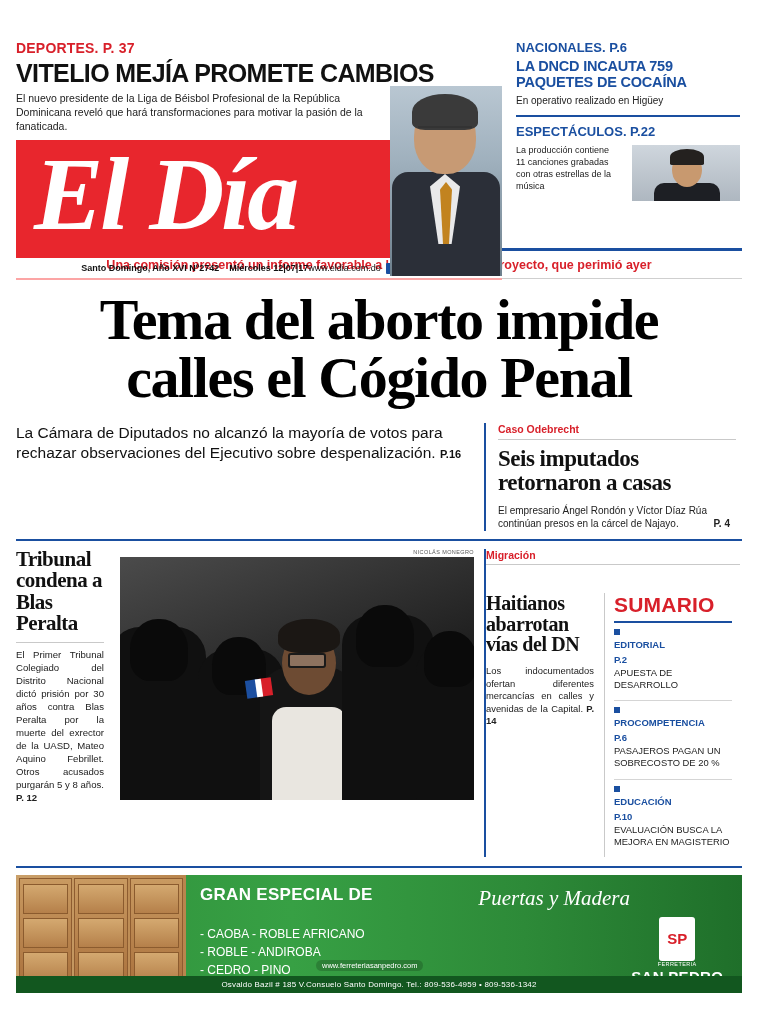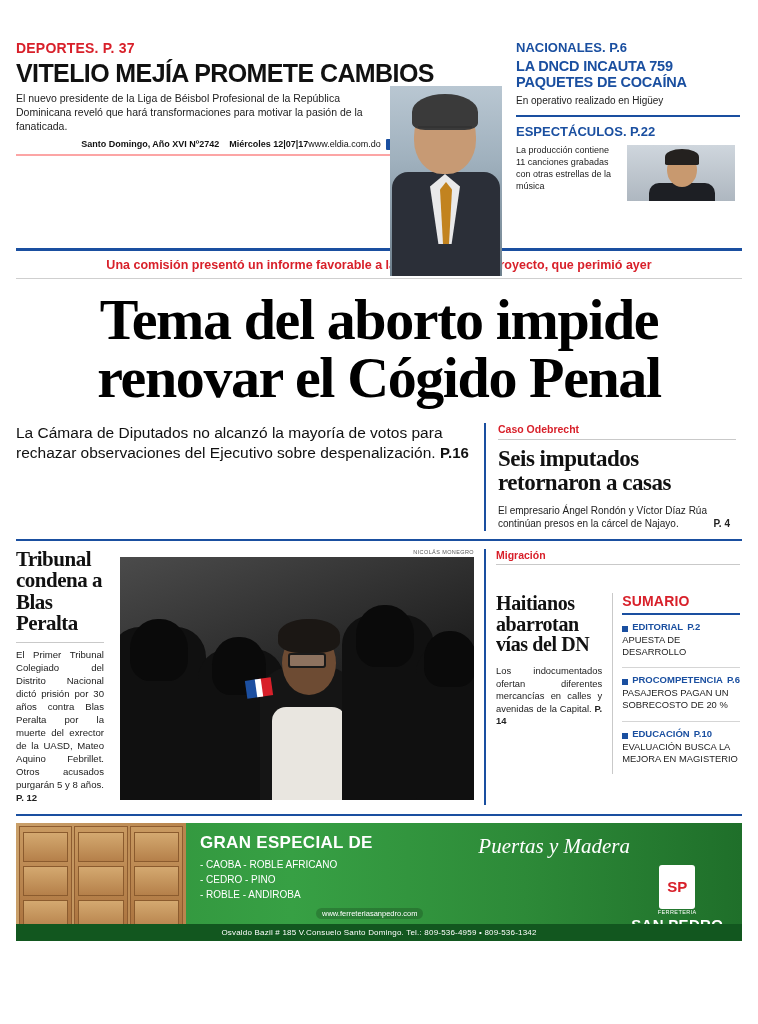--- a/index.html
+++ b/index.html
@@ -187,21 +187,21 @@
     border-top: 2px solid #1a4fa0;
     margin: 9px 0 7px 0;
   }
   .esp-head {
     color: #1a4fa0;
     font-weight: bold;
     font-size: 14.5px;
     line-height: 1.14;
     letter-spacing: -0.2px;
   }
-  .esp-flex { display: flex; gap: 7px; margin-top: 6px; }
+  .esp-flex { display: flex; gap: 7px; margin-top: 6px; justify-content: space-between; }
   .esp-text { font-size: 9px; line-height: 1.3; width: 104px; color: #222; }
   .esp-photo {
     width: 108px; height: 56px;
     position: relative;
     overflow: hidden;
     background: #d9dde2;
   }
   .ep-bg { position: absolute; inset: 0; background: linear-gradient(180deg,#cfd6dd,#aeb7c0); }
   .ep-head {
     position: absolute; left: 40px; top: 8px;
@@ -248,21 +248,21 @@
   }
   .lead-deck {
     width: 470px;
     font-size: 15.5px;
     line-height: 1.26;
     padding-right: 12px;
     box-sizing: border-box;
     border-right: 2px solid #1a4fa0;
     color: #111;
   }
-  .lead-deck .ref { font-size: 15px; font-weight: bold; }
+  .lead-deck .ref { font-size: 11px; font-weight: bold; }
 
   .odebrecht {
     width: 250px;
     padding-left: 12px;
     box-sizing: border-box;
   }
   .ode-kicker {
     color: #d8202a;
     font-weight: bold;
     font-size: 10.5px;
@@ -366,21 +366,20 @@
     background: rgba(255,255,255,0.22);
   }
   .mp-shirt {
     position: absolute;
     background: #e9e6e0;
     border-radius: 14px 14px 0 0;
   }
 
   .col-right {
     width: 256px;
-    padding-left: 10px;
     box-sizing: border-box;
     border-left: 2px solid #1a4fa0;
     margin-left: 10px;
   }
   .mig-kicker {
     color: #d8202a;
     font-weight: bold;
     font-size: 10.5px;
     margin-bottom: 3px;
   }
@@ -401,33 +400,34 @@
     margin-top: 10px;
     color: #222;
     text-align: justify;
   }
   .mig-body .ref { font-weight: bold; }
 
   .sumario-col { width: 128px; border-left: 1px solid #c9c9c9; padding-left: 9px; box-sizing: border-box;}
   .sumario-title {
     color: #d8202a;
     font-weight: bold;
-    font-size: 14px;
+    font-size: 21px;
     letter-spacing: 0.2px;
     margin-bottom: 4px;
   }
   .sumario-rule { border-top: 2px solid #1a4fa0; margin-bottom: 6px; }
   .sum-item { margin-bottom: 9px; }
   .sum-label {
     color: #1a4fa0;
     font-weight: bold;
     font-size: 9.5px;
     display: flex;
-    align-items: flex-end;
+    align-items: flex-start;
     gap: 4px;
+    flex-direction: column;
   }
   .sq {
     width: 6px; height: 6px;
     background: #1a4fa0;
     display: inline-block;
   }
   .sum-text {
     font-size: 9.4px;
     line-height: 1.3;
     margin-top: 2px;
@@ -473,21 +473,21 @@
     flex: 1;
     padding: 10px 8px 0 14px;
     color: #fff;
     box-sizing: border-box;
   }
   .ad-title {
     font-size: 17px;
     font-weight: bold;
     letter-spacing: 0.3px;
   }
-  .ad-list { margin-top: 4px; font-size: 10px; line-height: 1.5; }
+  .ad-list { margin-top: 20px; font-size: 12px; line-height: 1.5; }
   .ad-script {
     position: absolute;
     right: 112px; top: 12px;
     font-family: "Liberation Serif", serif;
     font-style: italic;
     font-size: 21px;
     color: #ffffff;
     line-height: 1.1;
     text-align: left;
   }
@@ -534,20 +534,23 @@
 
 <div class="page">
 
   <div class="top">
 
     <div class="top-left">
       <div class="deportes-kicker">DEPORTES. P. 37</div>
       <div class="deportes-head">VITELIO MEJÍA PROMETE CAMBIOS</div>
       <div class="deportes-sub">El nuevo presidente de la Liga de Béisbol Profesional de la República Dominicana reveló que hará transformaciones para motivar la pasión de la fanaticada.</div>
 
+      <div class="logo-block">
+        <div class="logo-text">El Día</div>
+      </div>
 
       <div class="masthead-strip">
         <div class="masthead-left">
           <span class="place">Santo Domingo, Año XVI Nº2742</span>
           &nbsp;&nbsp;
           <span>Miércoles  12|07|17</span>
         </div>
         <div class="masthead-mid">
           <span>www.eldia.com.do</span>
           <span class="soc">f</span>
@@ -586,21 +589,21 @@
         </div>
       </div>
     </div>
   </div>
 
   <div class="lead-top-rule"></div>
   <div class="lead-kicker">Una comisión presentó un informe favorable a la aprobación del proyecto, que perimió ayer</div>
 
   <div class="lead-head">
     <span class="l2">Tema del aborto impide</span>
-    <span class="l2">renovar el Cógido Penal</span>
+    <span class="l2">calles el Cógido Penal</span>
   </div>
 
   <div class="lead-deck-wrap">
     <div class="lead-deck">
       <span>La Cámara de Diputados no alcanzó la mayoría de votos para rechazar observaciones del Ejecutivo sobre despenalización.</span>
       <span class="ref">P.16</span>
     </div>
 
     <div class="odebrecht">
       <div class="ode-kicker">Caso Odebrecht</div>
@@ -720,22 +723,22 @@
         <div class="panel"></div>
         <div class="panel"></div>
         <div class="panel"></div>
       </div>
     </div>
 
     <div class="ad-mid">
       <div class="ad-title">GRAN ESPECIAL DE</div>
       <div class="ad-list">
         <div>- CAOBA - ROBLE AFRICANO</div>
+        <div>- ROBLE - ANDIROBA</div>
         <div>- CEDRO - PINO</div>
-        <div>- ROBLE - ANDIROBA</div>
       </div>
     </div>
 
     <div class="ad-script">Puertas y Madera</div>
 
     <div class="ad-logo">
       <div class="sp-badge">SP</div>
       <div class="sp-tag">FERRETERIA</div>
       <div class="sp-name">SAN PEDRO</div>
       <div class="sp-tag">CENTRO DE SERVICIOS DE MADERA</div>

